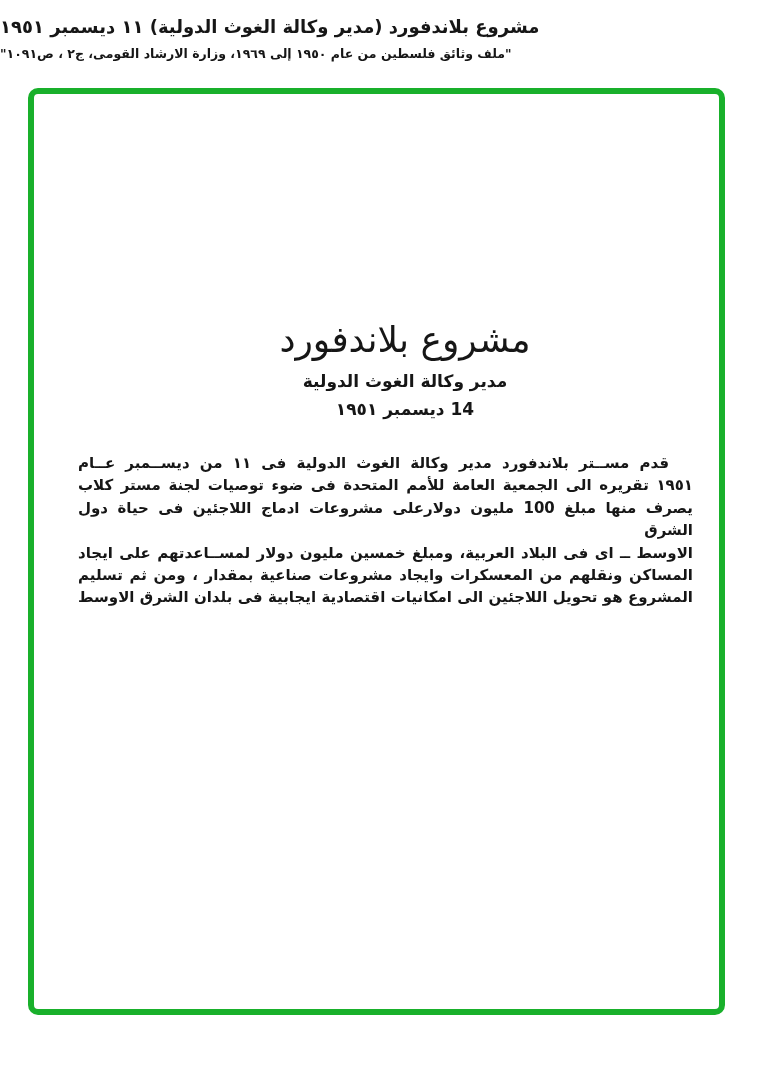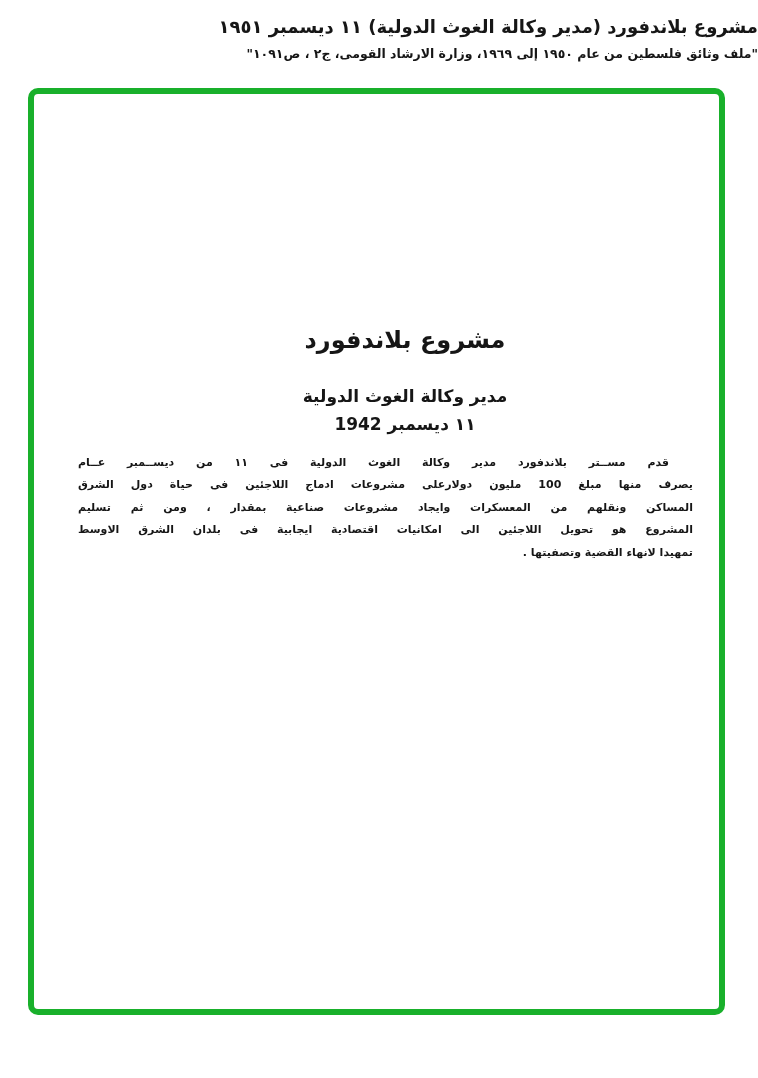--- a/index.html
+++ b/index.html
@@ -13,21 +13,21 @@
     position: relative;
     font-family: "DejaVu Sans", sans-serif;
     color: #161616;
     overflow: hidden;
   }
   .page-header {
     position: absolute;
     top: 14px;
     left: 0;
     width: 758px;
-    text-align: right;
+    text-align: left;
     direction: rtl;
   }
   .page-header .line1 {
     font-size: 18px;
     font-weight: bold;
     line-height: 26px;
   }
   .page-header .line2 {
     font-size: 12.5px;
     font-weight: bold;
@@ -46,43 +46,43 @@
   }
   .title-block {
     position: absolute;
     top: 320px;
     left: 52px;
     width: 706px;
     text-align: center;
     direction: rtl;
   }
   .doc-title {
-    font-size: 24px;
-    font-weight: bold;
+    font-size: 36px;
+    font-weight: normal;
     line-height: 40px;
   }
   .doc-subtitle {
     font-size: 17px;
     font-weight: bold;
     line-height: 25px;
-    margin-top: 24px;
+    margin-top: 9px;
   }
   .doc-date {
     font-size: 17px;
     font-weight: bold;
     line-height: 25px;
     margin-top: 3px;
   }
   .doc-body {
     position: absolute;
     top: 452px;
     left: 78px;
     width: 615px;
     direction: rtl;
-    font-size: 11px;
+    font-size: 15px;
     font-weight: bold;
     line-height: 22.4px;
   }
   .body-line {
     text-align: justify;
     text-align-last: justify;
   }
   .body-line.first {
     padding-right: 24px;
   }
@@ -97,22 +97,23 @@
 <div class="page-header">
   <div class="line1" dir="rtl">مشروع بلاندفورد (مدير وكالة الغوث الدولية) ١١ ديسمبر ١٩٥١</div>
   <div class="line2" dir="rtl">"ملف وثائق فلسطين من عام ١٩٥٠ إلى ١٩٦٩، وزارة الارشاد القومى، ج٢ ، ص١٠٩١"</div>
 </div>
 
 <div class="green-frame"></div>
 
 <div class="title-block">
   <div class="doc-title" dir="rtl">مشروع بلاندفورد</div>
   <div class="doc-subtitle" dir="rtl">مدير وكالة الغوث الدولية</div>
-  <div class="doc-date" dir="rtl">١١ ديسمبر 1942</div>
+  <div class="doc-date" dir="rtl">14 ديسمبر ١٩٥١</div>
 </div>
 
 <div class="doc-body">
   <div class="body-line first">قدم مســتر بلاندفورد مدير وكالة الغوث الدولية فى ١١ من ديســمبر عــام</div>
+  <div class="body-line">١٩٥١ تقريره الى الجمعية العامة للأمم المتحدة فى ضوء توصيات لجنة مستر كلاب</div>
   <div class="body-line">يصرف منها مبلغ 100 مليون دولارعلى مشروعات ادماج اللاجئين فى حياة دول الشرق</div>
+  <div class="body-line">الاوسط ــ اى فى البلاد العربية، ومبلغ خمسين مليون دولار لمســاعدتهم على ايجاد</div>
   <div class="body-line">المساكن ونقلهم من المعسكرات وايجاد مشروعات صناعية بمقدار ، ومن ثم تسليم</div>
   <div class="body-line">المشروع هو تحويل اللاجئين الى امكانيات اقتصادية ايجابية فى بلدان الشرق الاوسط</div>
-  <div class="body-line last">تمهيدا لانهاء القضية وتصفيتها .</div>
 </div>
 
 </body></html>

